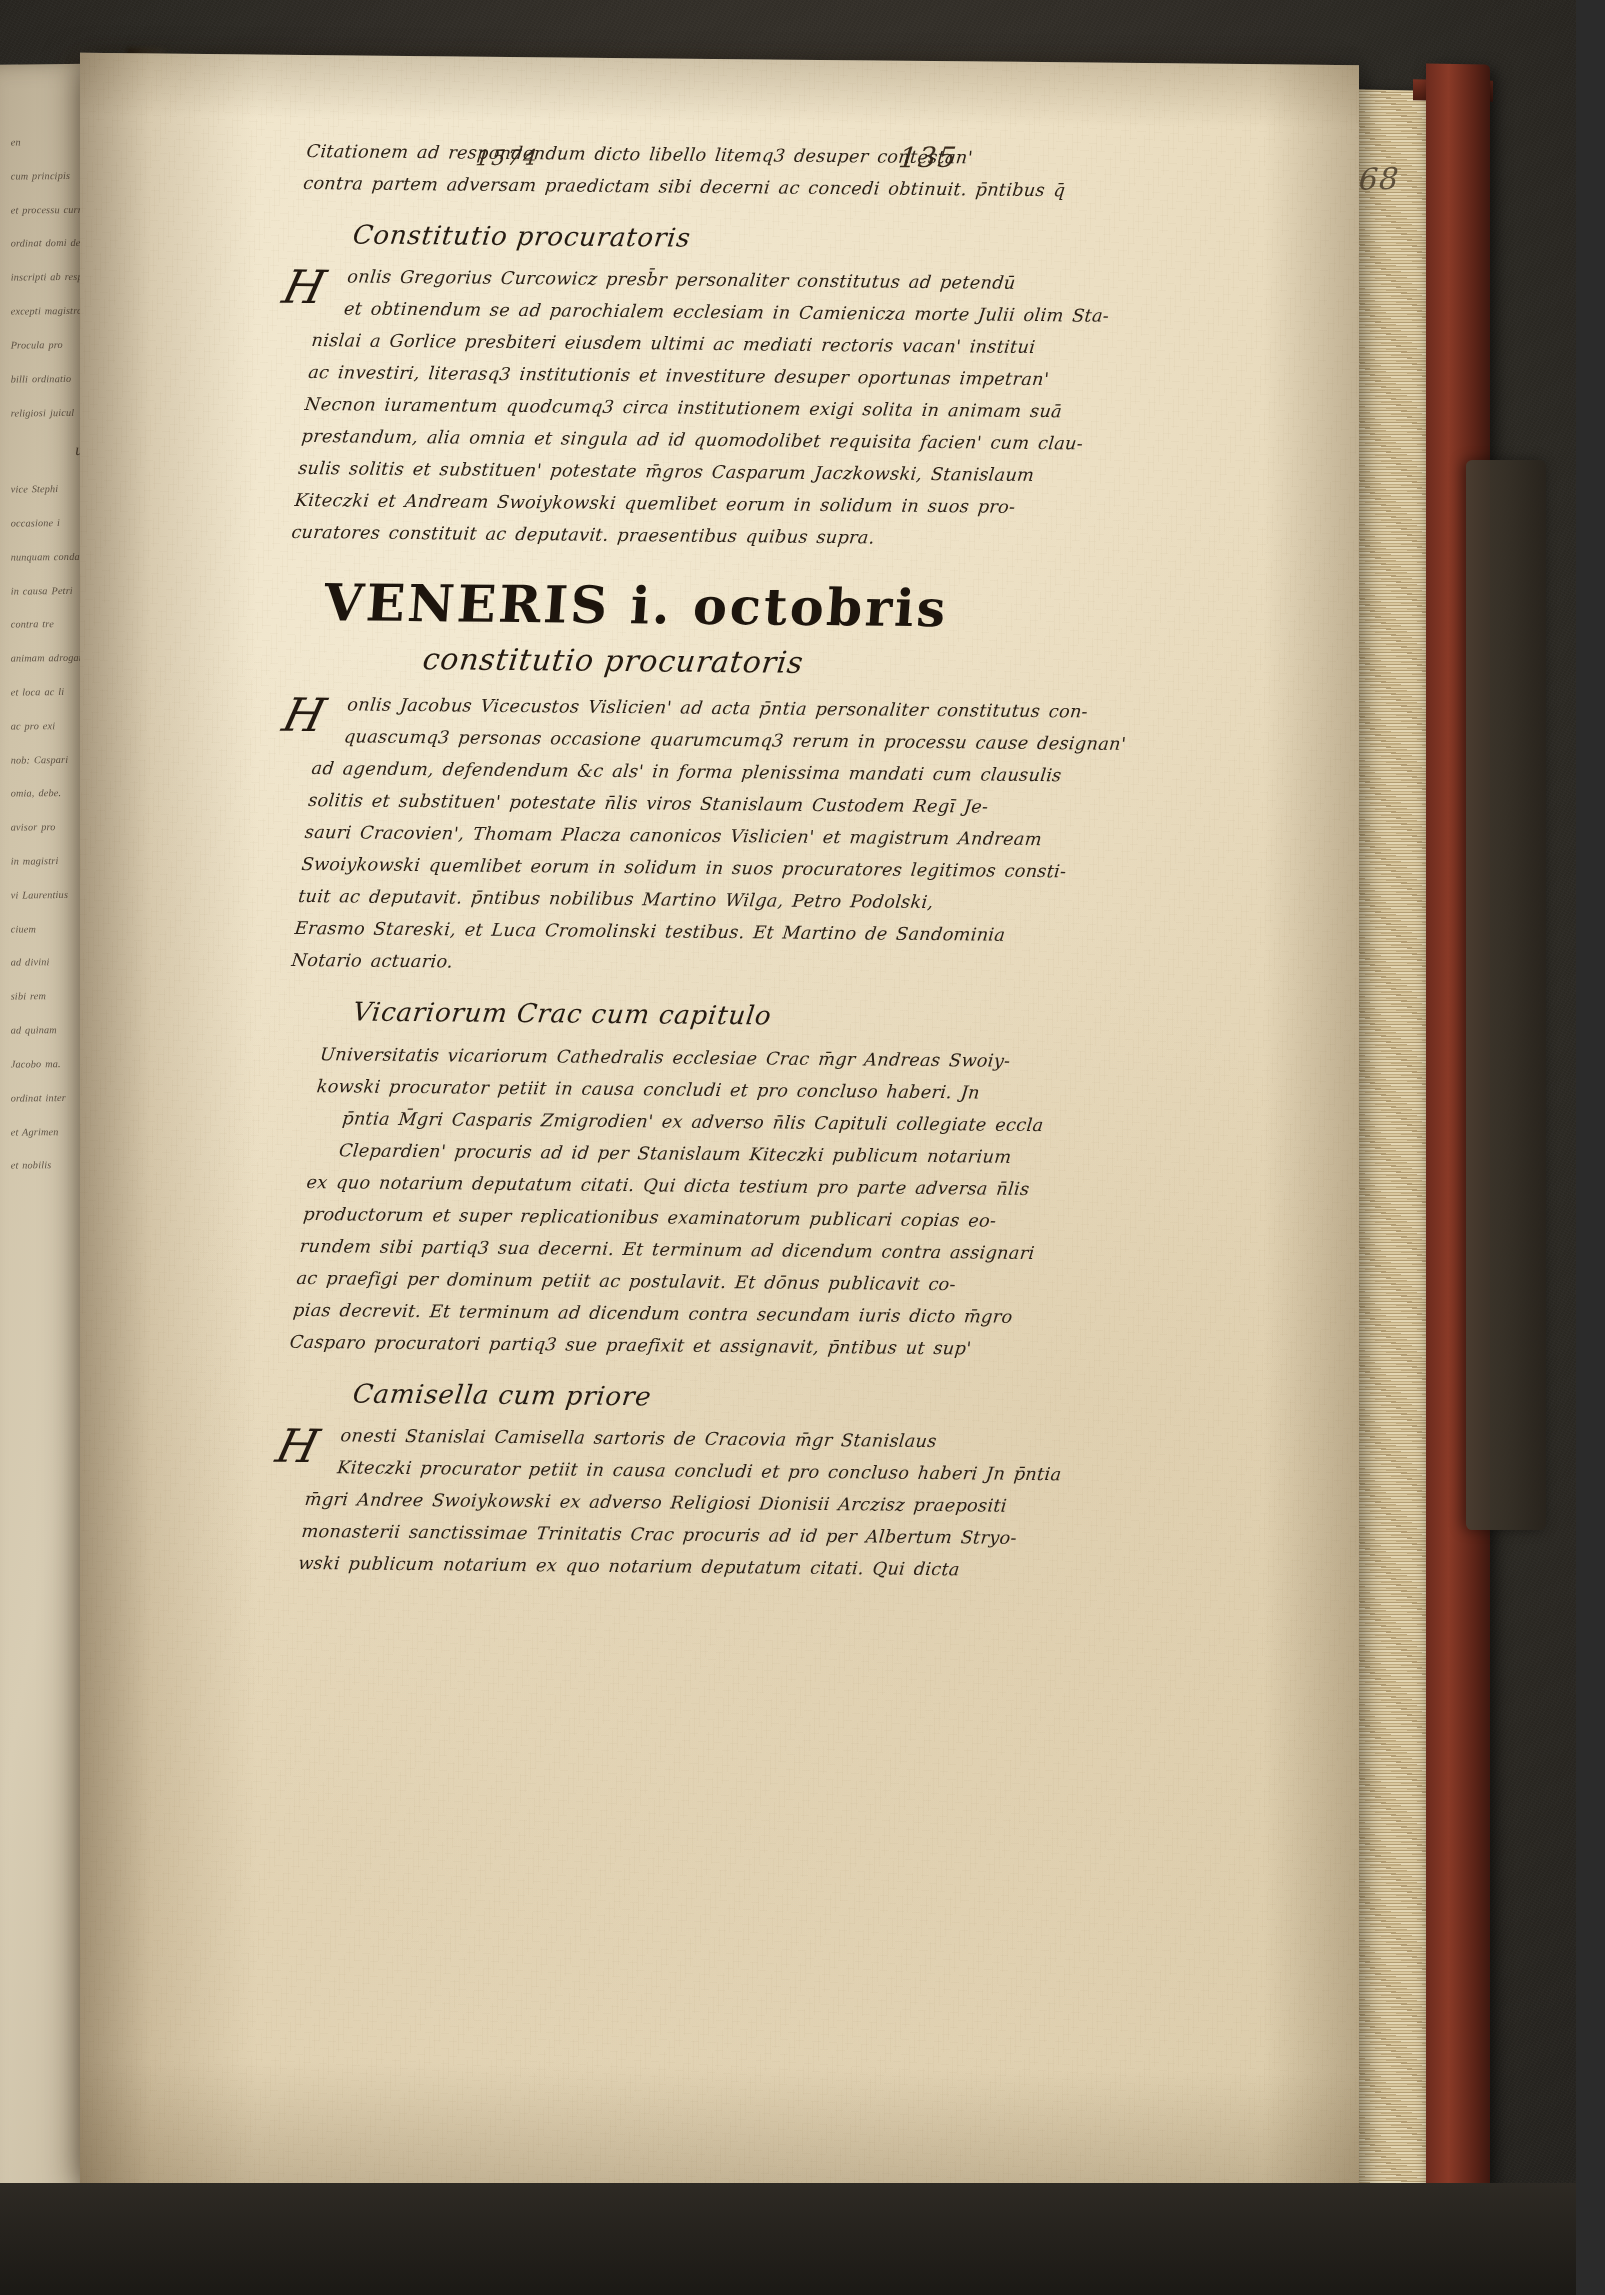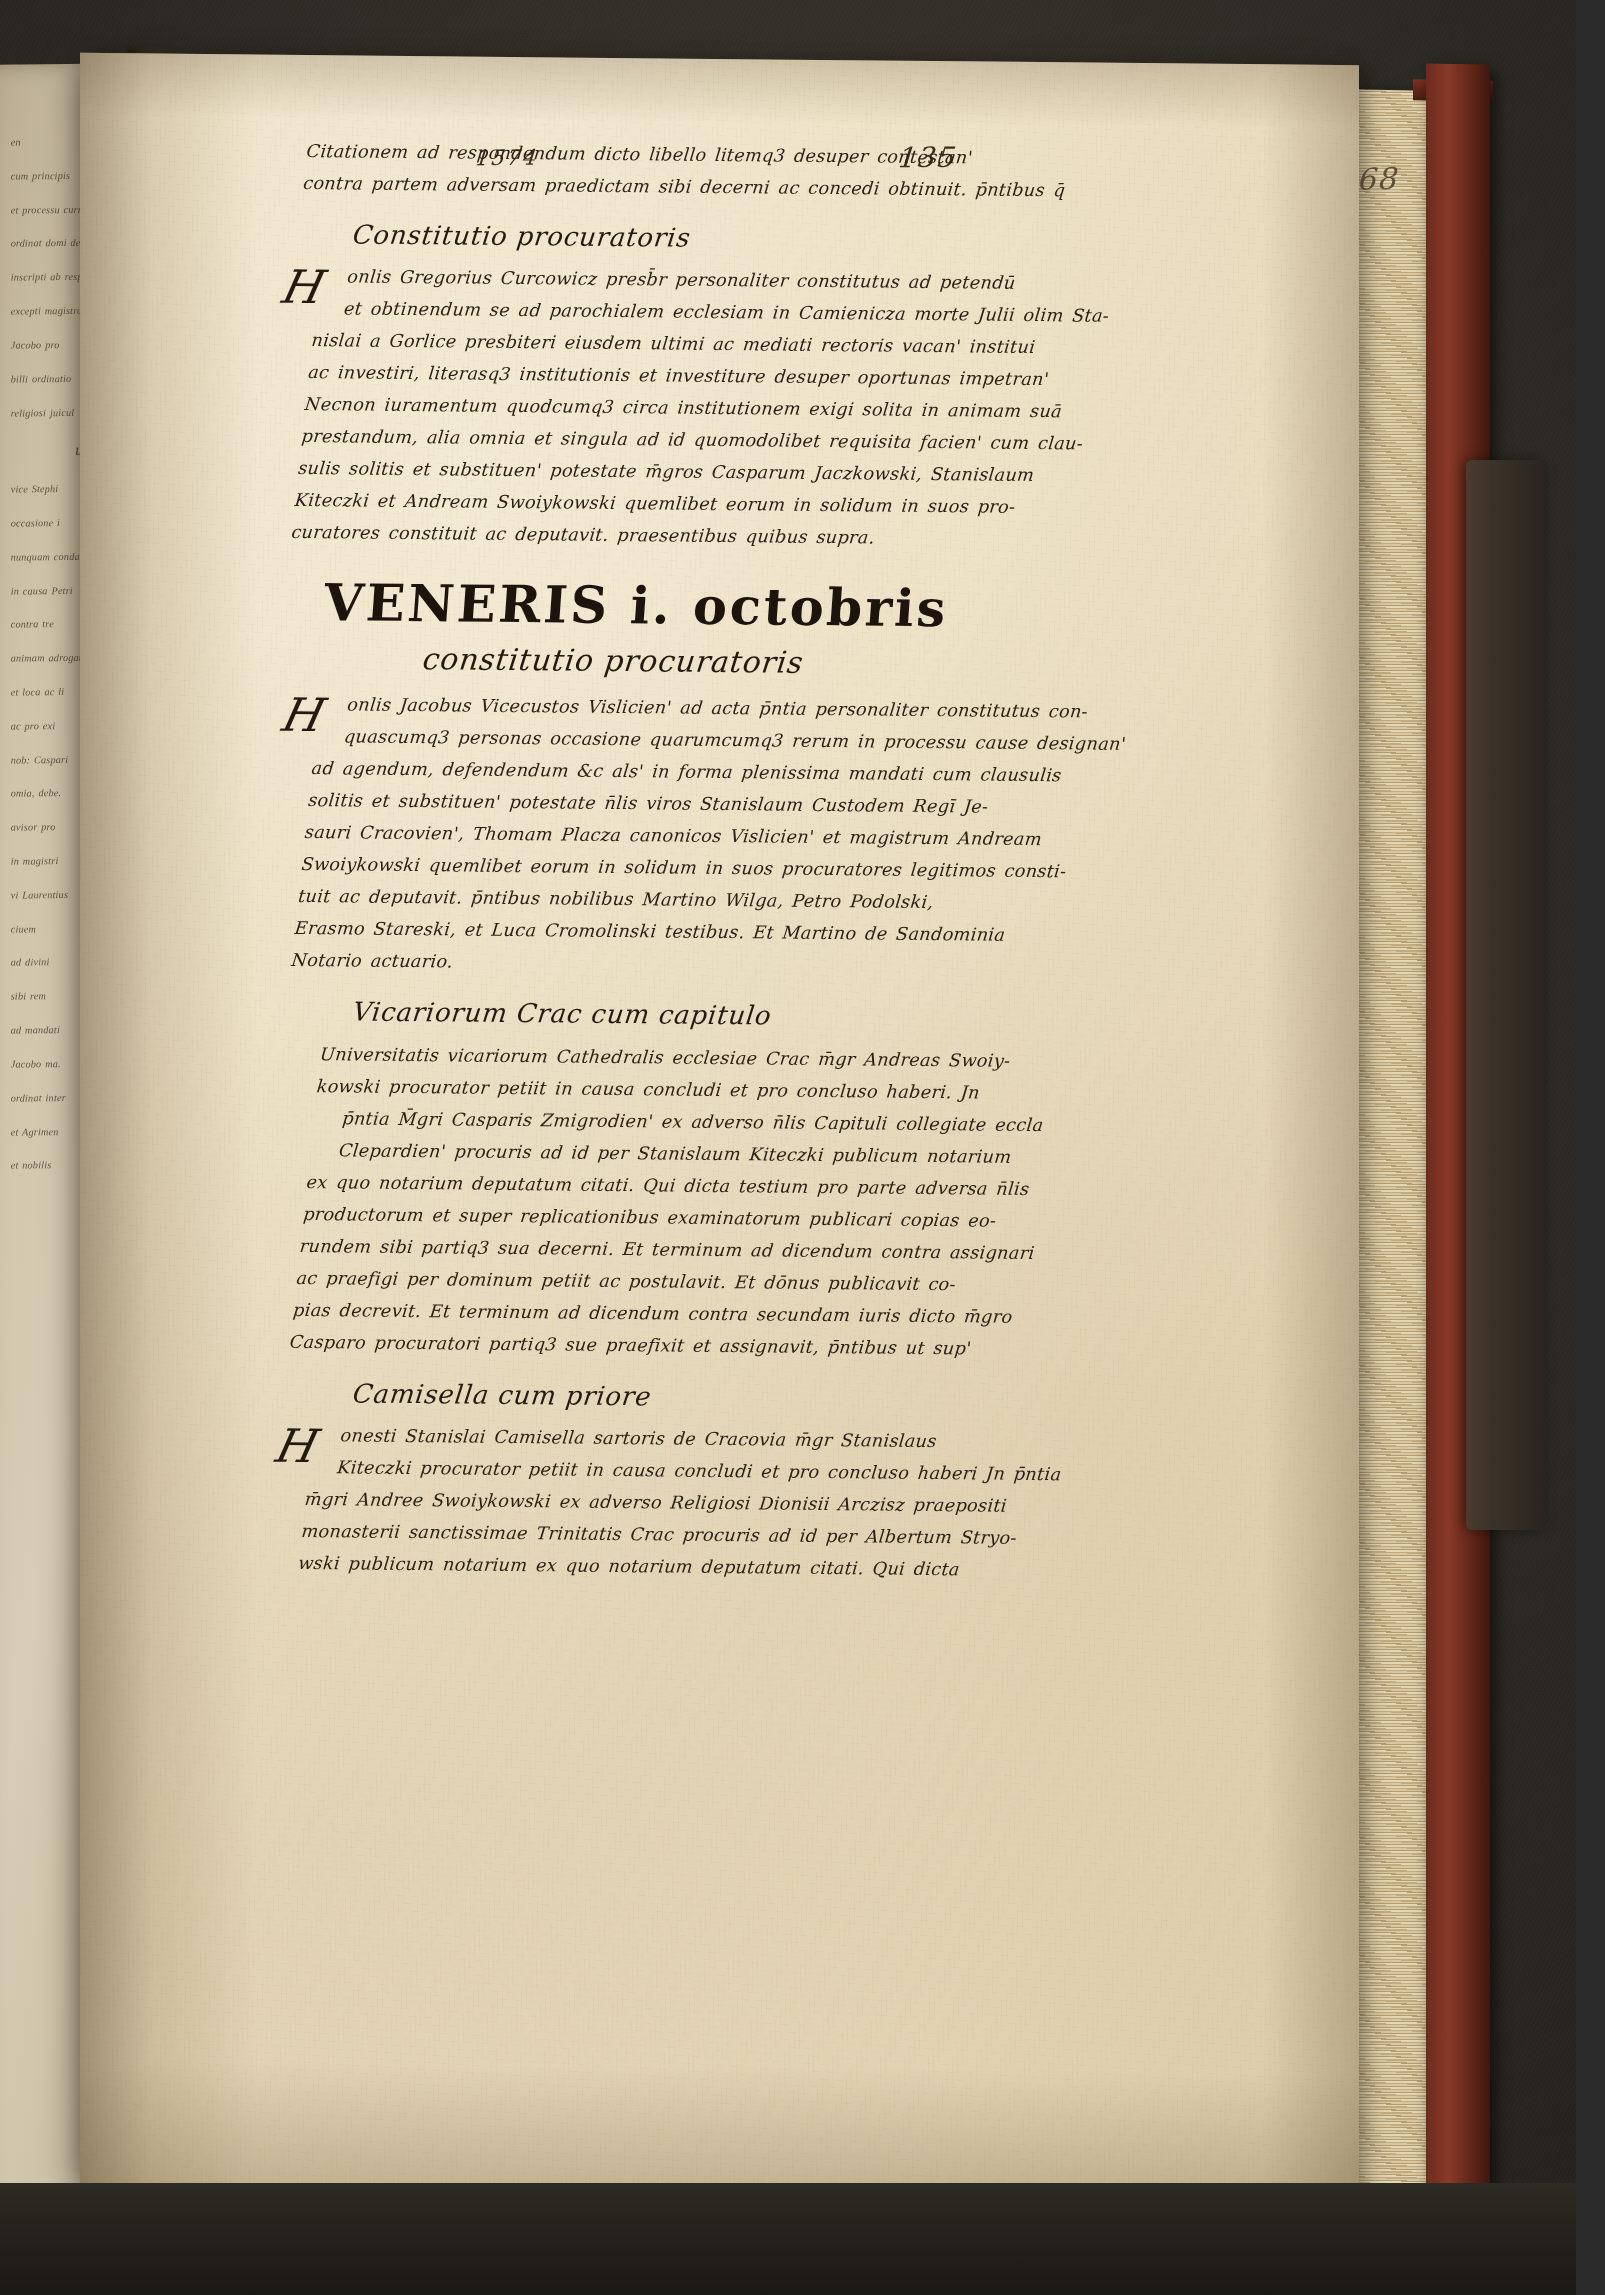--- a/index.html
+++ b/index.html
@@ -299,41 +299,41 @@
   <div class="bg-texture"></div>
 
   <div class="left-page">
     <div class="left-page-inner">
       <div class="left-col-note">en</div>
       <div class="left-col-note">cum principis</div>
       <div class="left-col-note">et processu curriu</div>
       <div class="left-col-note">ordinat domi de</div>
       <div class="left-col-note">inscripti ab respon</div>
       <div class="left-col-note">excepti magistro</div>
-      <div class="left-col-note">Jacobo pro</div>
+      <div class="left-col-note">Procula pro</div>
       <div class="left-col-note">billi ordinatio</div>
       <div class="left-col-note">religiosi juicul</div>
       <div class="left-col-note big">umbra</div>
       <div class="left-col-note">vice Stephi</div>
       <div class="left-col-note">occasione i</div>
       <div class="left-col-note">nunquam condam</div>
       <div class="left-col-note">in causa Petri</div>
       <div class="left-col-note">contra tre</div>
       <div class="left-col-note">animam adrogata</div>
       <div class="left-col-note">et loca ac li</div>
       <div class="left-col-note">ac pro exi</div>
       <div class="left-col-note">nob: Caspari</div>
       <div class="left-col-note">omia, debe.</div>
       <div class="left-col-note">avisor pro</div>
       <div class="left-col-note">in magistri</div>
       <div class="left-col-note">vi Laurentius</div>
       <div class="left-col-note">ciuem</div>
       <div class="left-col-note">ad divini</div>
       <div class="left-col-note">sibi rem</div>
-      <div class="left-col-note">ad mandati</div>
+      <div class="left-col-note">ad quinam</div>
       <div class="left-col-note">Jacobo ma.</div>
       <div class="left-col-note">ordinat inter</div>
       <div class="left-col-note">et Agrimen</div>
       <div class="left-col-note">et nobilis</div>
     </div>
   </div>
 
   <div class="gutter"></div>
   <div class="fore-edge"></div>
   <div class="cover-edge-top"></div>

